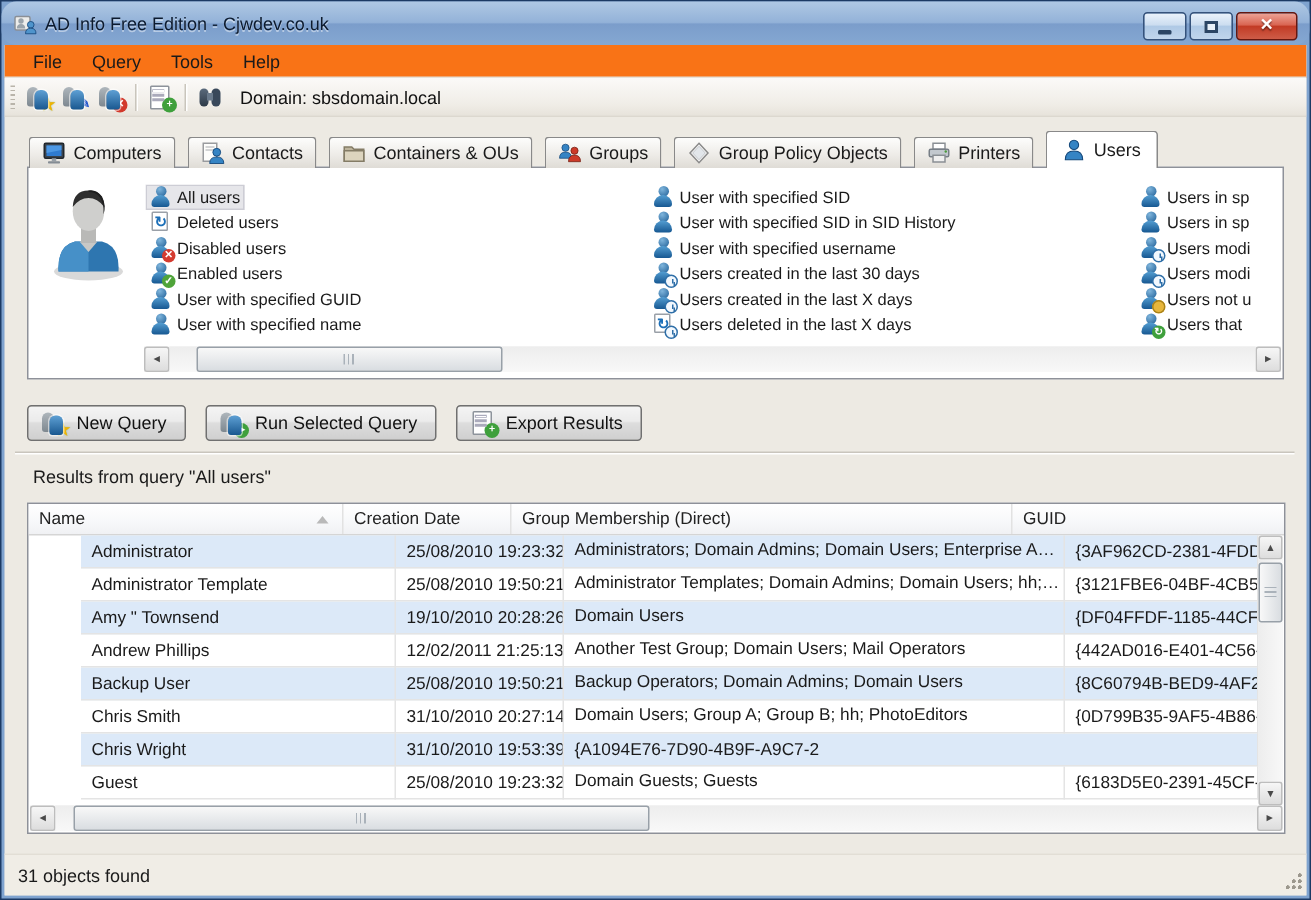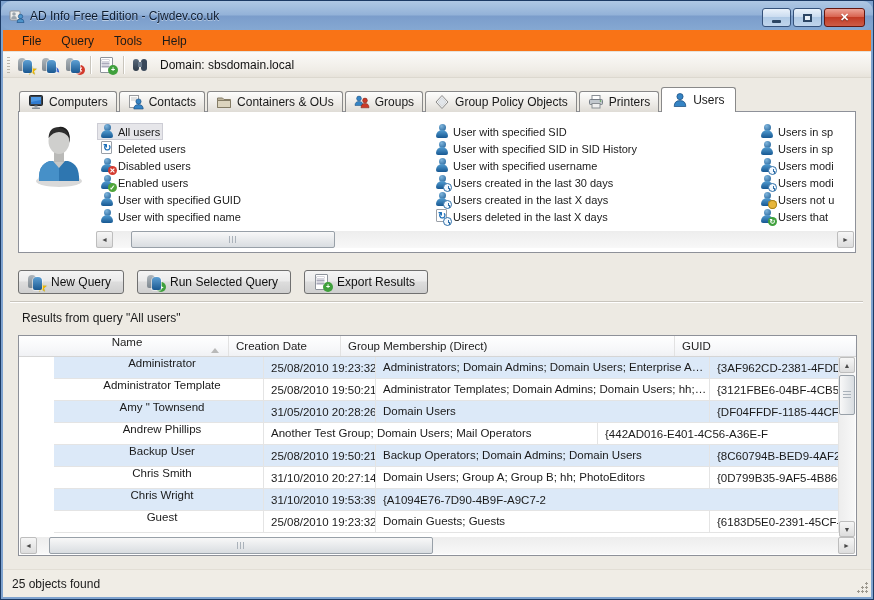--- a/index.html
+++ b/index.html
@@ -58,21 +58,21 @@
   .tbadge{position:absolute;right:-2px;bottom:-2px;width:10px;height:10px;border-radius:50%;
     font-size:7px;line-height:10px;text-align:center;color:#fff;font-weight:bold;}
   .tbadge.star{background:transparent;color:#F0B400;font-size:11px;text-shadow:0 0 1px #8a6;}
   .tbadge.pencil{background:transparent;color:#2255CC;font-size:10px;}
   .tbadge.cross{background:#D2392C;}
   .tbadge.plus{background:#3FA03C;}
   .tbadge.play{background:#3FA03C;font-size:6px;}
 
   
   .tabstrip{position:absolute;left:16px;top:57px;height:25px;display:flex;align-items:flex-end;
-    gap:2px;z-index:3;}
+    gap:8px;z-index:3;}
   .tab{height:21px;display:flex;align-items:center;gap:5px;padding:0 8px;
     background:linear-gradient(180deg,#FDFDFC 0%,#EEECE8 55%,#DFDCD6 100%);
     border:1px solid #898989;border-bottom:none;border-radius:3px 3px 0 0;white-space:nowrap;}
   .tab.active{height:25px;background:#fff;position:relative;z-index:4;padding:0 10px;}
   .tabicon{width:16px;height:16px;flex:0 0 16px;}
 
   
   .qpanel{position:absolute;left:15px;top:81px;width:838px;height:142px;background:#fff;
     border:1px solid #8E9199;overflow:hidden;z-index:1;}
   .avatar{position:absolute;left:14px;top:10px;width:52px;height:66px;}
@@ -142,21 +142,21 @@
 
   
   .table{position:absolute;left:15px;top:305px;width:839px;height:221px;background:#fff;
     border:1px solid #8E9199;overflow:hidden;font-size:11.5px;}
   .thead{position:absolute;left:0;top:0;right:0;height:21px;display:flex;
     background:linear-gradient(180deg,#FFFFFF 0%,#F7F8FA 60%,#F0F1F4 100%);
     border-bottom:1px solid #D5D5D5;}
   .th{display:flex;align-items:center;padding-left:7px;border-right:1px solid #E2E2E2;color:#222;}
   .sortarrow{width:0;height:0;border-left:4px solid transparent;border-right:4px solid transparent;
     border-bottom:5px solid #B9B9B9;margin-left:auto;margin-right:9px;}
-  .c-name{width:210px;flex-direction:column;}
+  .c-name{width:210px;}
   .c-date{width:112px;}
   .c-groups{width:334px;}
   .c-guid{flex:1;border-right:none;}
   .tbody{position:absolute;left:0;top:21px;width:820px;padding-left:35px;}
   .trow{display:flex;height:22px;background:#fff;}
   .trow.alt{background:#DCE9F8;}
   .tc{display:flex;align-items:center;padding-left:7px;border-right:1px solid #E4E4E4;
     border-bottom:1px solid #E4E4E4;white-space:nowrap;overflow:hidden;}
   .tc.c-groups{text-overflow:ellipsis;display:block;line-height:21px;}
   .tv-scroll{right:1px;top:21px;bottom:18px;}
@@ -528,27 +528,28 @@
 
   <div class="trow">
     <div class="tc c-name">Administrator Template</div>
     <div class="tc c-date">25/08/2010 19:50:21</div>
     <div class="tc c-groups">Administrator Templates; Domain Admins; Domain Users; hh; Mobile ...</div>
     <div class="tc c-guid">{3121FBE6-04BF-4CB5-B688-C</div>
   </div>
 
   <div class="trow alt">
     <div class="tc c-name">Amy " Townsend</div>
-    <div class="tc c-date">31/05/2010 20:28:26</div>
+    <div class="tc c-date">19/10/2010 20:28:26</div>
     <div class="tc c-groups">Domain Users</div>
     <div class="tc c-guid">{DF04FFDF-1185-44CF-8446-3</div>
   </div>
 
   <div class="trow">
     <div class="tc c-name">Andrew Phillips</div>
+    <div class="tc c-date">12/02/2011 21:25:13</div>
     <div class="tc c-groups">Another Test Group; Domain Users; Mail Operators</div>
     <div class="tc c-guid">{442AD016-E401-4C56-A36E-F</div>
   </div>
 
   <div class="trow alt">
     <div class="tc c-name">Backup User</div>
     <div class="tc c-date">25/08/2010 19:50:21</div>
     <div class="tc c-groups">Backup Operators; Domain Admins; Domain Users</div>
     <div class="tc c-guid">{8C60794B-BED9-4AF2-9D45-4</div>
   </div>
@@ -583,17 +584,17 @@
       <div class="scroll-h th-scroll">
         <div class="sb-btn">◄</div>
         <div class="sb-track">
           <div class="sb-thumb" style="left:12px;width:384px;"></div>
         </div>
         <div class="sb-btn">►</div>
       </div>
     </div>
 
     <div class="statusbar">
-      <span>25 objects found</span>
+      <span>31 objects found</span>
       <span class="grip"></span>
     </div>
   </div>
 </div>
 
 </body></html>

